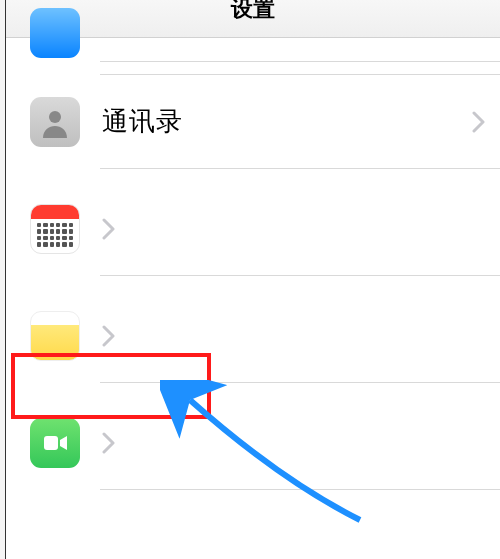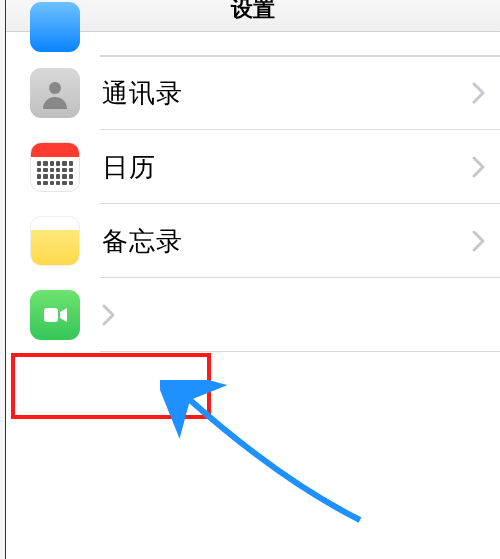--- a/index.html
+++ b/index.html
@@ -14,38 +14,39 @@
   .frame {
     position: absolute;
     left: 5px;
     top: 0;
     right: 0;
     bottom: 0;
     background: #fff;
     border-left: 1px solid #333;
   }
   .header {
-    height: 32px;
+    height: 38px;
     background: linear-gradient(#f7f7f7, #efefef);
     border-bottom: 1px solid #d1d1d1;
     text-align: center;
     font-size: 22px;
     font-weight: 600;
     color: #000;
     line-height: 22px;
     padding-top: 0;
   }
   .header span { position: relative; top: -2px; }
   .list { }
   .row {
     display: flex;
     align-items: center;
-    height: 74px;
+    height: 95px;
     padding: 0 14px 0 24px;
     position: relative;
+    margin-top: 12px;
   }
   .row::after {
     content: "";
     position: absolute;
     left: 94px;
     right: 0;
     bottom: 0;
     height: 1px;
     background: #d9d9d9;
   }
@@ -160,31 +161,29 @@
             <div></div>
             <div></div>
             <div></div>
             <div></div>
             <div></div>
             <div></div>
             <div></div>
             <div></div>
           </div>
       </div>
-      <div class="label">日历</div>
       <div class="chev">
         <svg width="14" height="22" viewBox="0 0 14 22">
             <path d="M2 2l9 9-9 9" stroke="#c7c7cc" stroke-width="3" fill="none" stroke-linecap="round" stroke-linejoin="round"></path>
           </svg>
       </div>
     </div>
 
     <div class="row">
       <div class="icon icon-notes"></div>
-      <div class="label">备忘录</div>
       <div class="chev">
         <svg width="14" height="22" viewBox="0 0 14 22">
             <path d="M2 2l9 9-9 9" stroke="#c7c7cc" stroke-width="3" fill="none" stroke-linecap="round" stroke-linejoin="round"></path>
           </svg>
       </div>
     </div>
 
 
 
 

